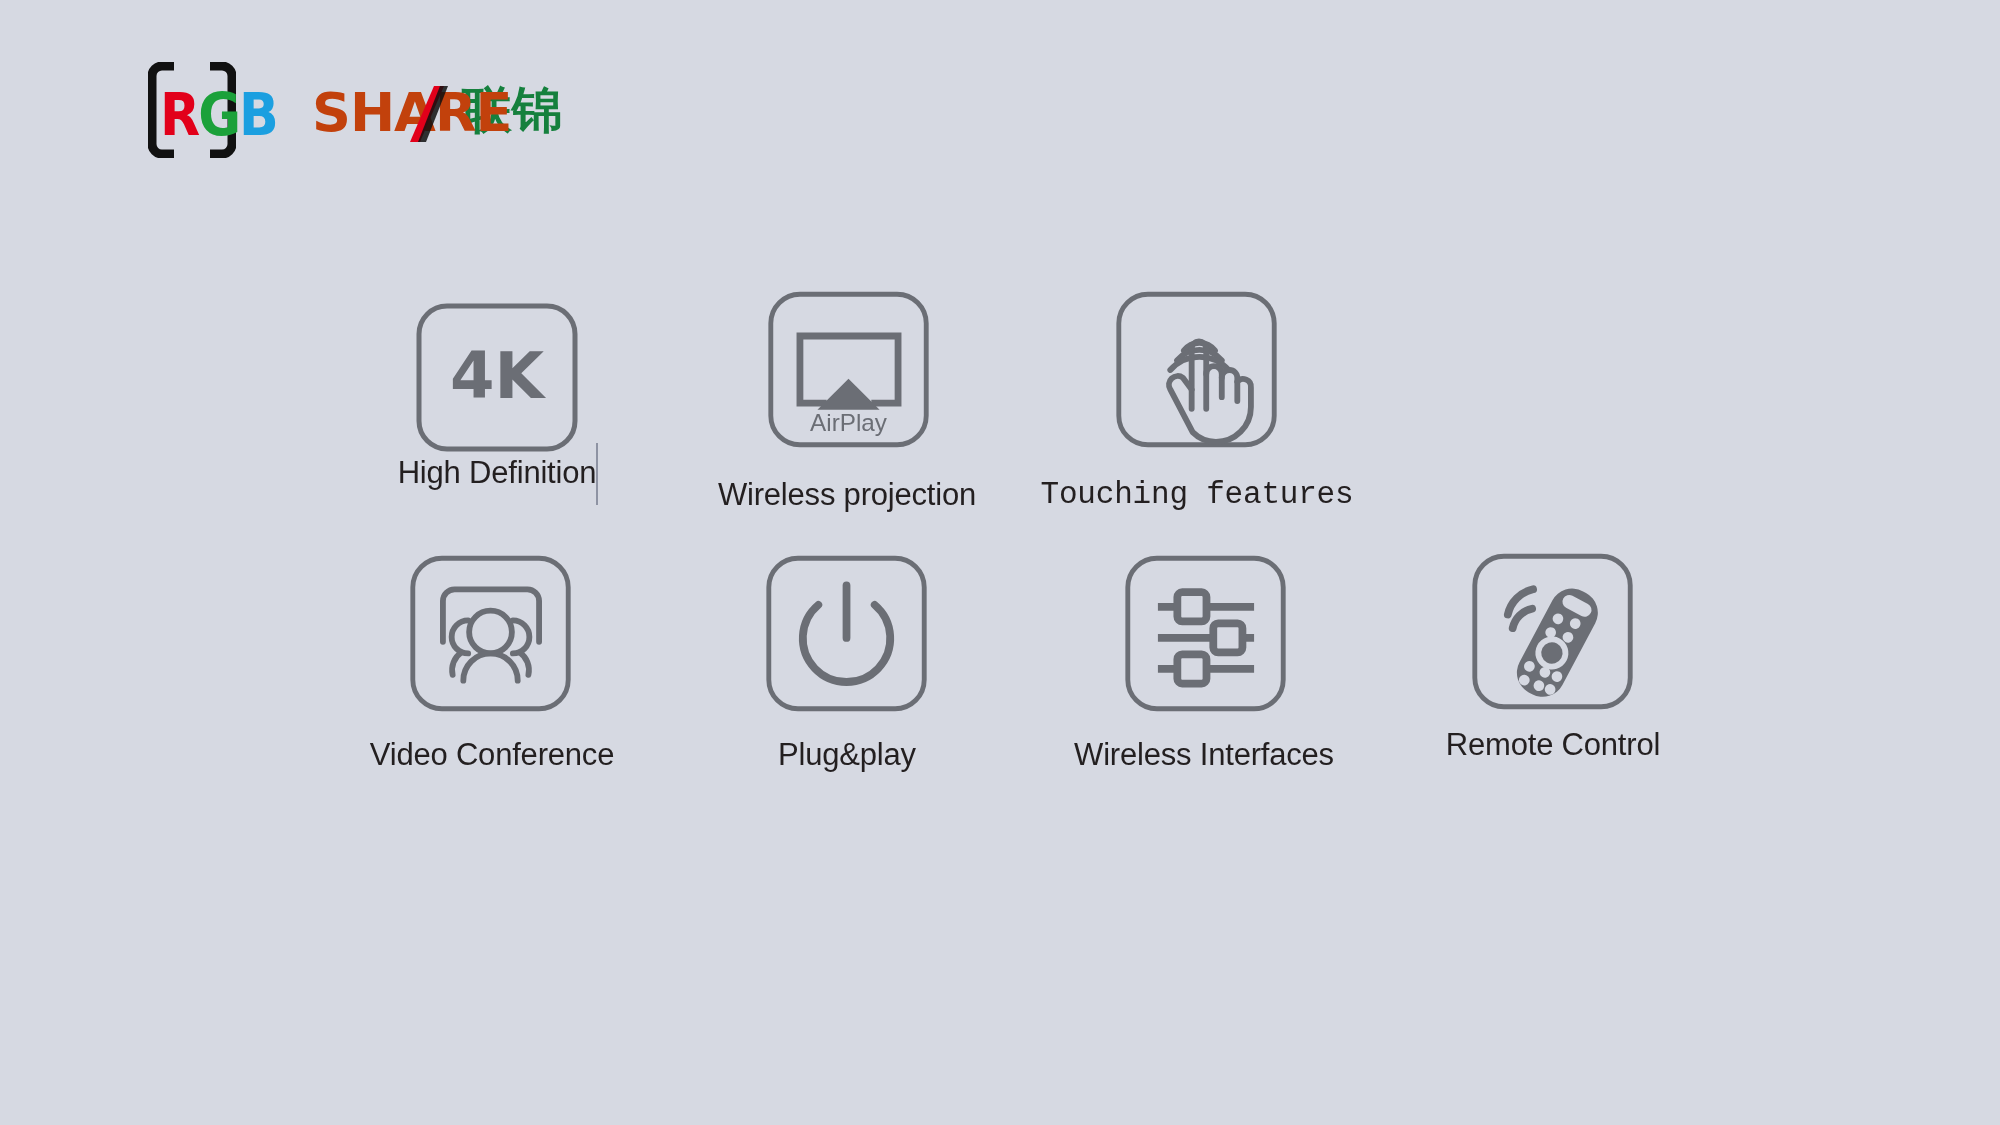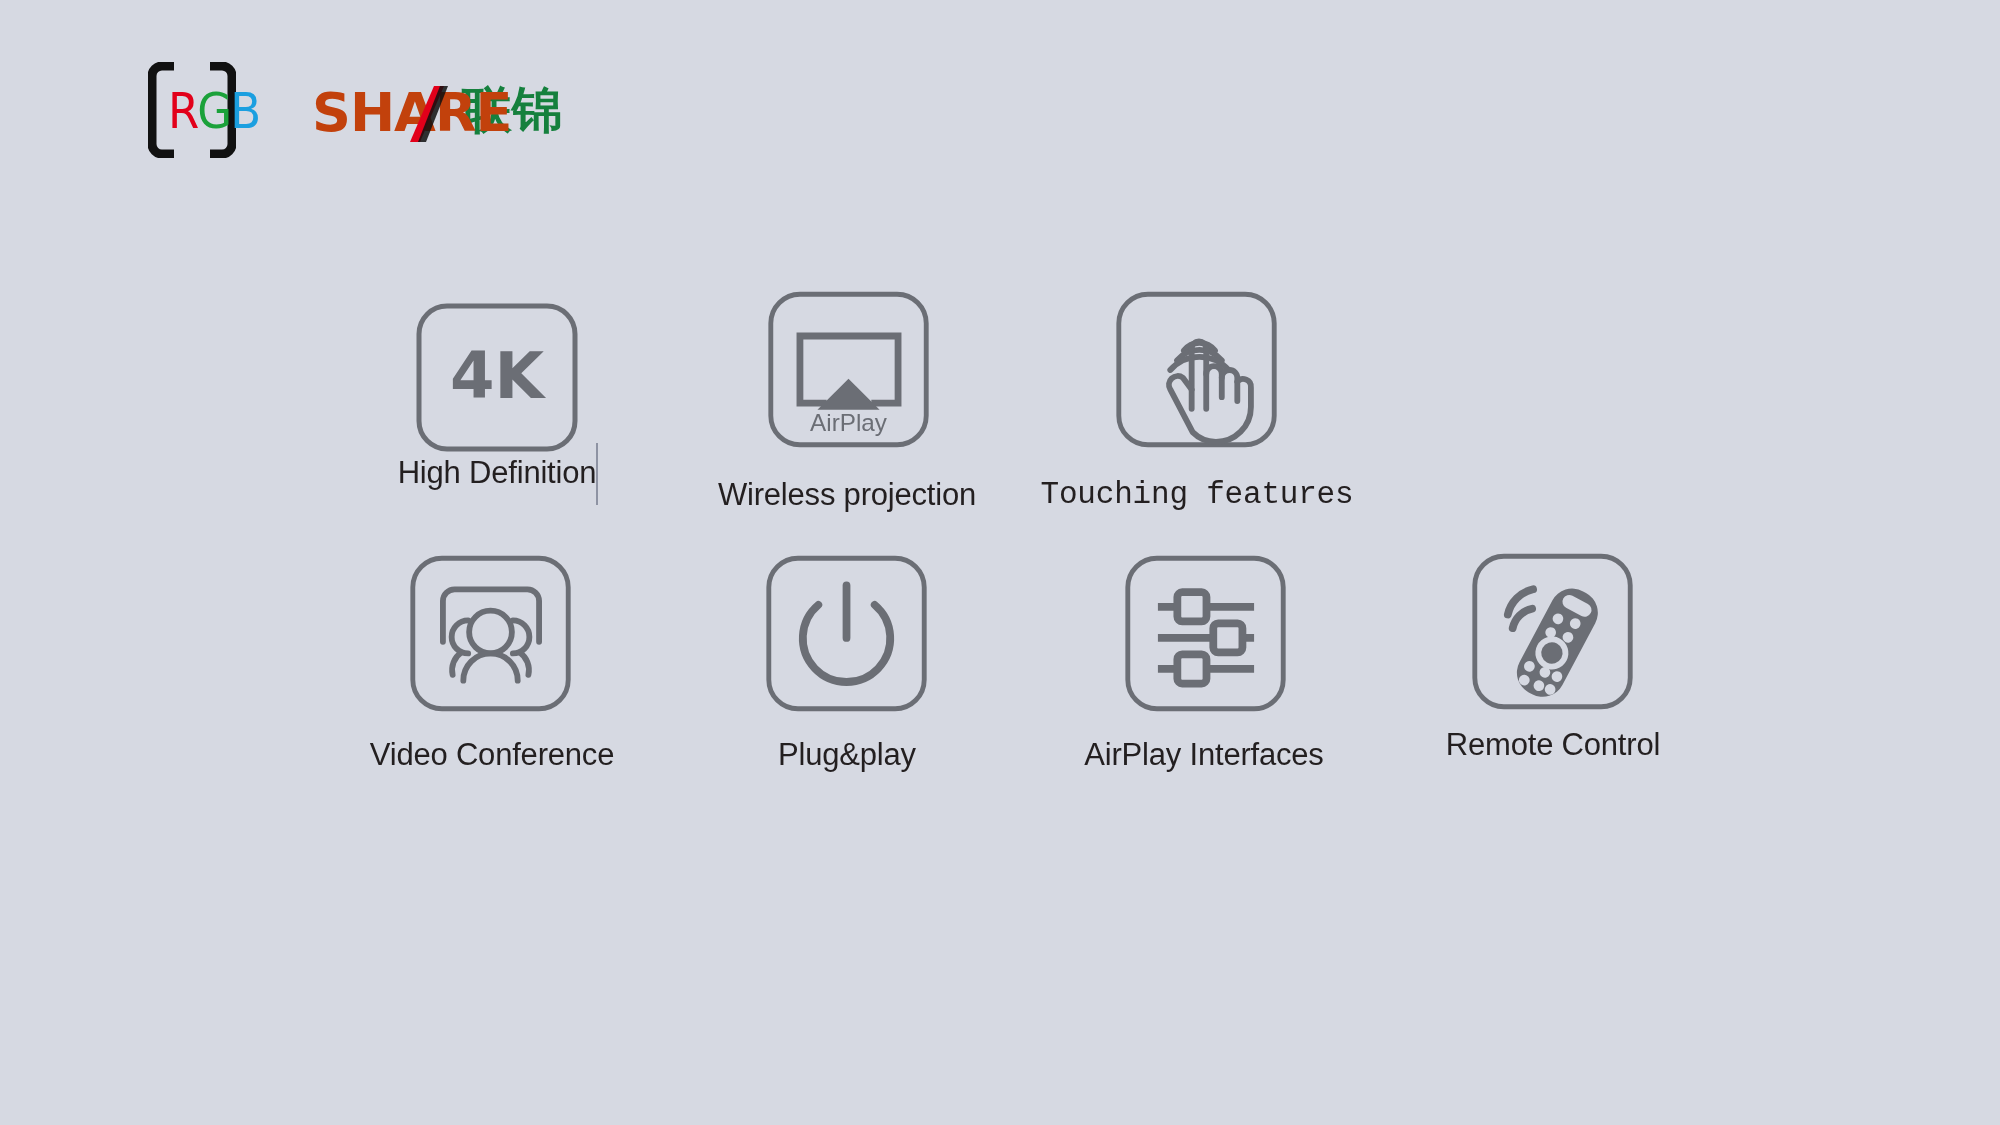--- a/index.html
+++ b/index.html
@@ -21,22 +21,22 @@
   .logo-mark{
     position:relative;
     width:300px; height:96px;
   }
   .logo-bracket{
     position:absolute; left:0; top:0;
     width:88px; height:96px;
   }
   .logo-rgb{
     position:absolute;
-    left:20px; top:24px;
-    font-size:50px; font-weight:normal;
+    left:12px; top:24px;
+    font-size:58px; font-weight:bold;
     letter-spacing:-2px;
     line-height:1;
     font-family:"DejaVu Sans", sans-serif;
     font-stretch:condensed;
   }
   .logo-rgb .r{color:#e2001a;}
   .logo-rgb .g{color:#1ba13a;}
   .logo-rgb .b{color:#1b9fe0;}
   .logo-share{
     position:absolute;
@@ -247,21 +247,21 @@
             <line x1="38" y1="88" x2="137" y2="88"></line>
             <line x1="38" y1="120" x2="137" y2="120"></line>
           </g>
           <g fill="#d6d9e2" stroke="#6b6e75" stroke-width="8">
             <rect x="58" y="41" width="30" height="30" rx="5"></rect>
             <rect x="95" y="73" width="30" height="30" rx="5"></rect>
             <rect x="58" y="105" width="30" height="30" rx="5"></rect>
           </g>
         </svg>
       </div>
-      <span class="feature-label">AirPlay Interfaces</span>
+      <span class="feature-label">Wireless Interfaces</span>
     </div>
 
     <div class="feature-cell">
       <div class="icon-box">
         <svg width="175" height="168" viewBox="0 0 175 168">
           <rect x="7" y="6" width="160" height="155" rx="30" ry="30" fill="none" stroke="#6b6e75" stroke-width="5"></rect>
 
           <g fill="none" stroke="#6b6e75" stroke-width="8" stroke-linecap="round">
             <path d="M41 66 a34 34 0 0 1 26 -26"></path>
             <path d="M46 80 a26 26 0 0 1 20 -20"></path>

